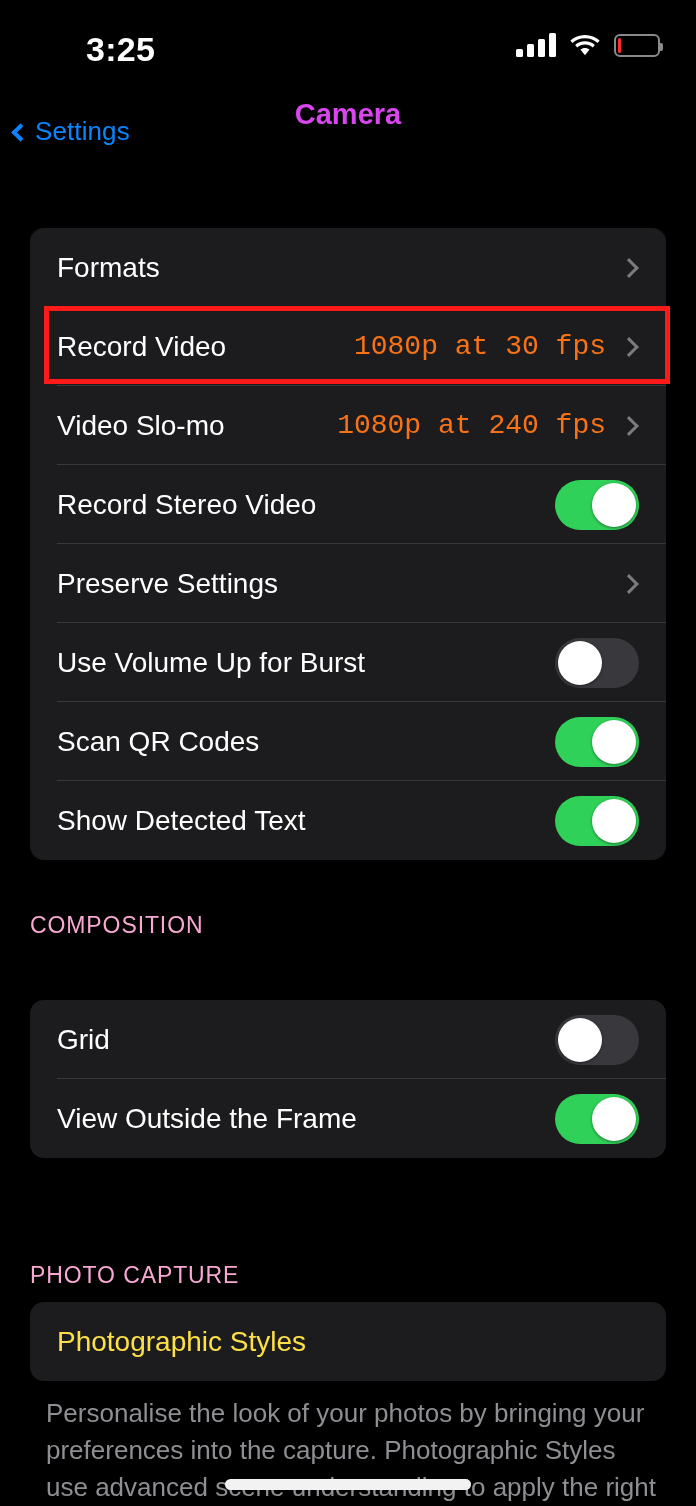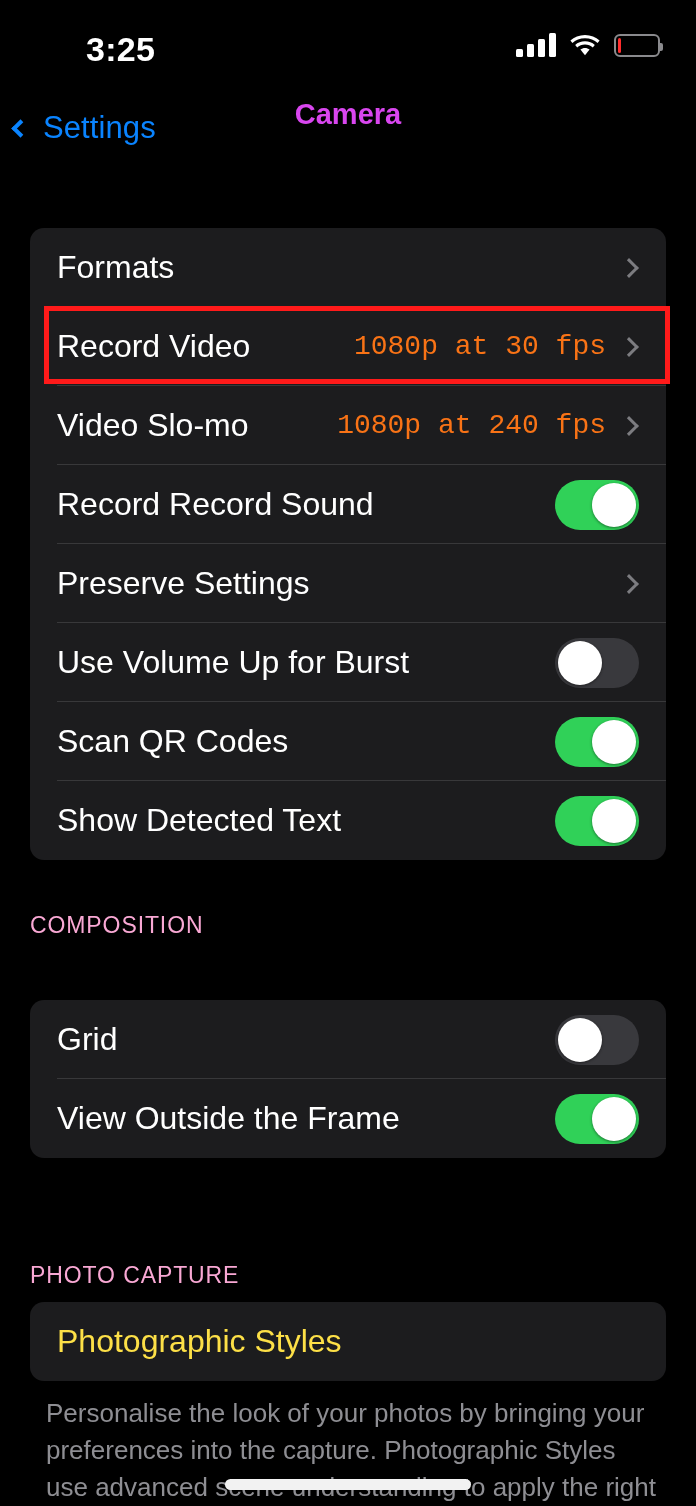--- a/index.html
+++ b/index.html
@@ -40,23 +40,23 @@
     width:3px; background:#ff2d2d; border-radius:1.5px;
   }
   .battery .cap {
     position:absolute; right:-5px; top:7px; width:3px; height:8px;
     background:#8a8a8d; border-radius:0 2px 2px 0;
   }
 
   
   .navbar { position:absolute; top:96px; left:0; width:696px; height:58px; }
   .nav-back {
-    position:absolute; left:14px; top:14px;
-    display:flex; align-items:center; gap:14px;
-    color:#0a84ff; font-size:31px; letter-spacing:0.1px;
+    position:absolute; left:14px; top:20px;
+    display:flex; align-items:center; gap:6px;
+    color:#0a84ff; font-size:26px; letter-spacing:0.1px;
   }
   .nav-back .chev {
     display:inline-block; width:13px; height:13px;
     border-left:4px solid #0a84ff; border-bottom:4px solid #0a84ff;
     transform:rotate(45deg); margin-right:2px; margin-top:1px;
   }
   .nav-title {
     position:absolute; left:0; right:0; top:2px;
     text-align:center; color:#d946ef; font-size:29px; font-weight:700;
   }
@@ -71,21 +71,21 @@
 
   .card {
     position:absolute; left:30px; width:636px;
     background:#1c1c1e; border-radius:14px; overflow:hidden;
   }
 
   .row {
     position:relative; display:flex; align-items:center;
     height:79px; padding:0 27px 0 27px;
   }
-  .row .label { color:#fff; font-size:32px; flex:1 1 auto; white-space:nowrap; }
+  .row .label { color:#fff; font-size:28px; flex:1 1 auto; white-space:nowrap; }
   .row .label.link { color:#fde047; }
   .row .value { color:#f97316; font-size:28px; margin-right:16px; white-space:nowrap;font-family:Liberation Mono, monospace; }
   .row .disclosure {
     width:14px; height:14px;
     border-right:3.5px solid #7c7c80; border-top:3.5px solid #7c7c80;
     transform:rotate(45deg); flex:0 0 auto; margin-right:3px;
   }
   .divider {
     position:absolute; left:27px; right:0; bottom:0; height:1px;
     background:#38383a;
@@ -179,21 +179,21 @@
       </div>
 
       <div class="row">
         <span class="label">Video Slo-mo</span>
         <span class="value">1080p at 240 fps</span>
         <span class="disclosure"></span>
         <span class="divider"></span>
       </div>
 
       <div class="row">
-        <span class="label">Record Record Sound</span>
+        <span class="label">Record Stereo Video</span>
         <span class="toggle on">
             <span class="knob"></span>
           </span>
         <span class="divider"></span>
       </div>
 
       <div class="row">
         <span class="label">Preserve Settings</span>
         <span class="value"></span>
         <span class="disclosure"></span>

